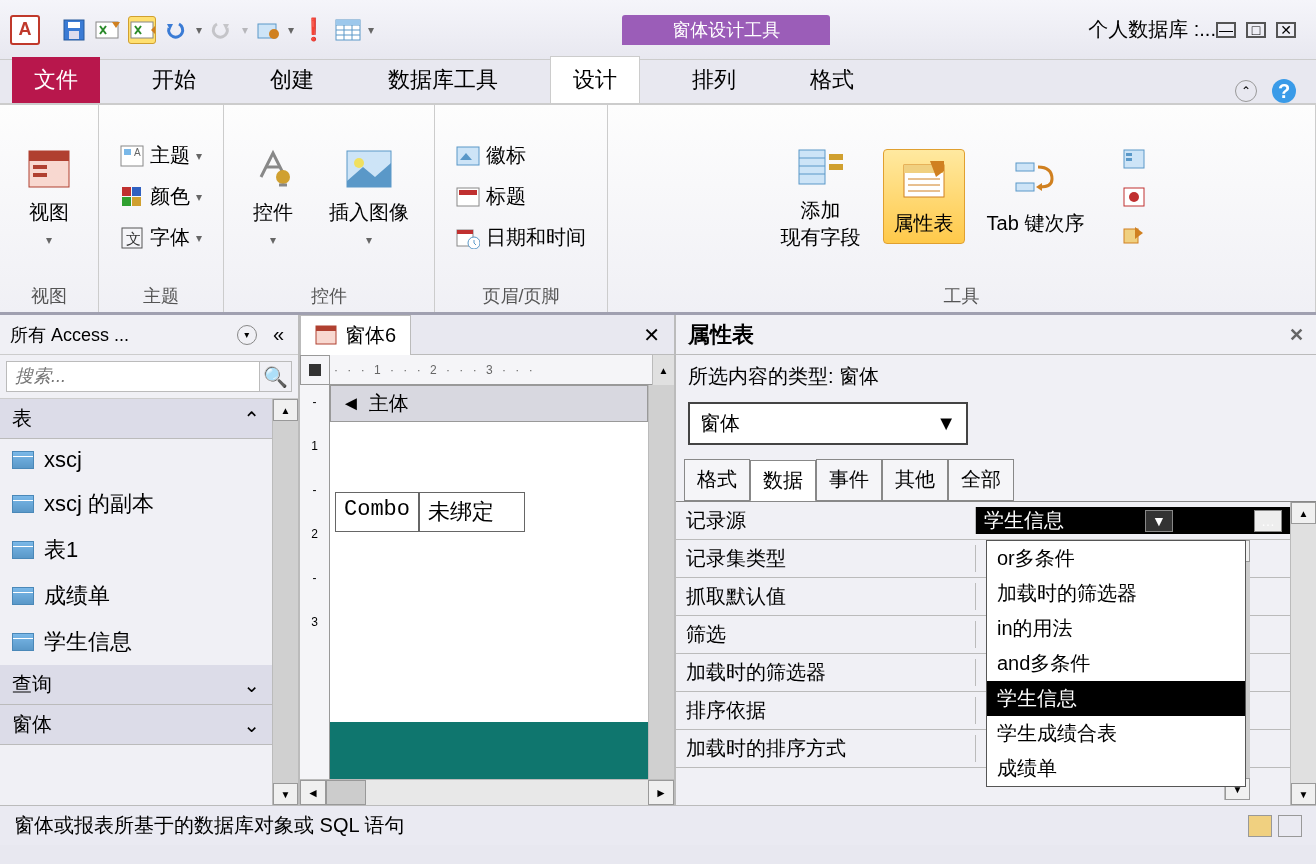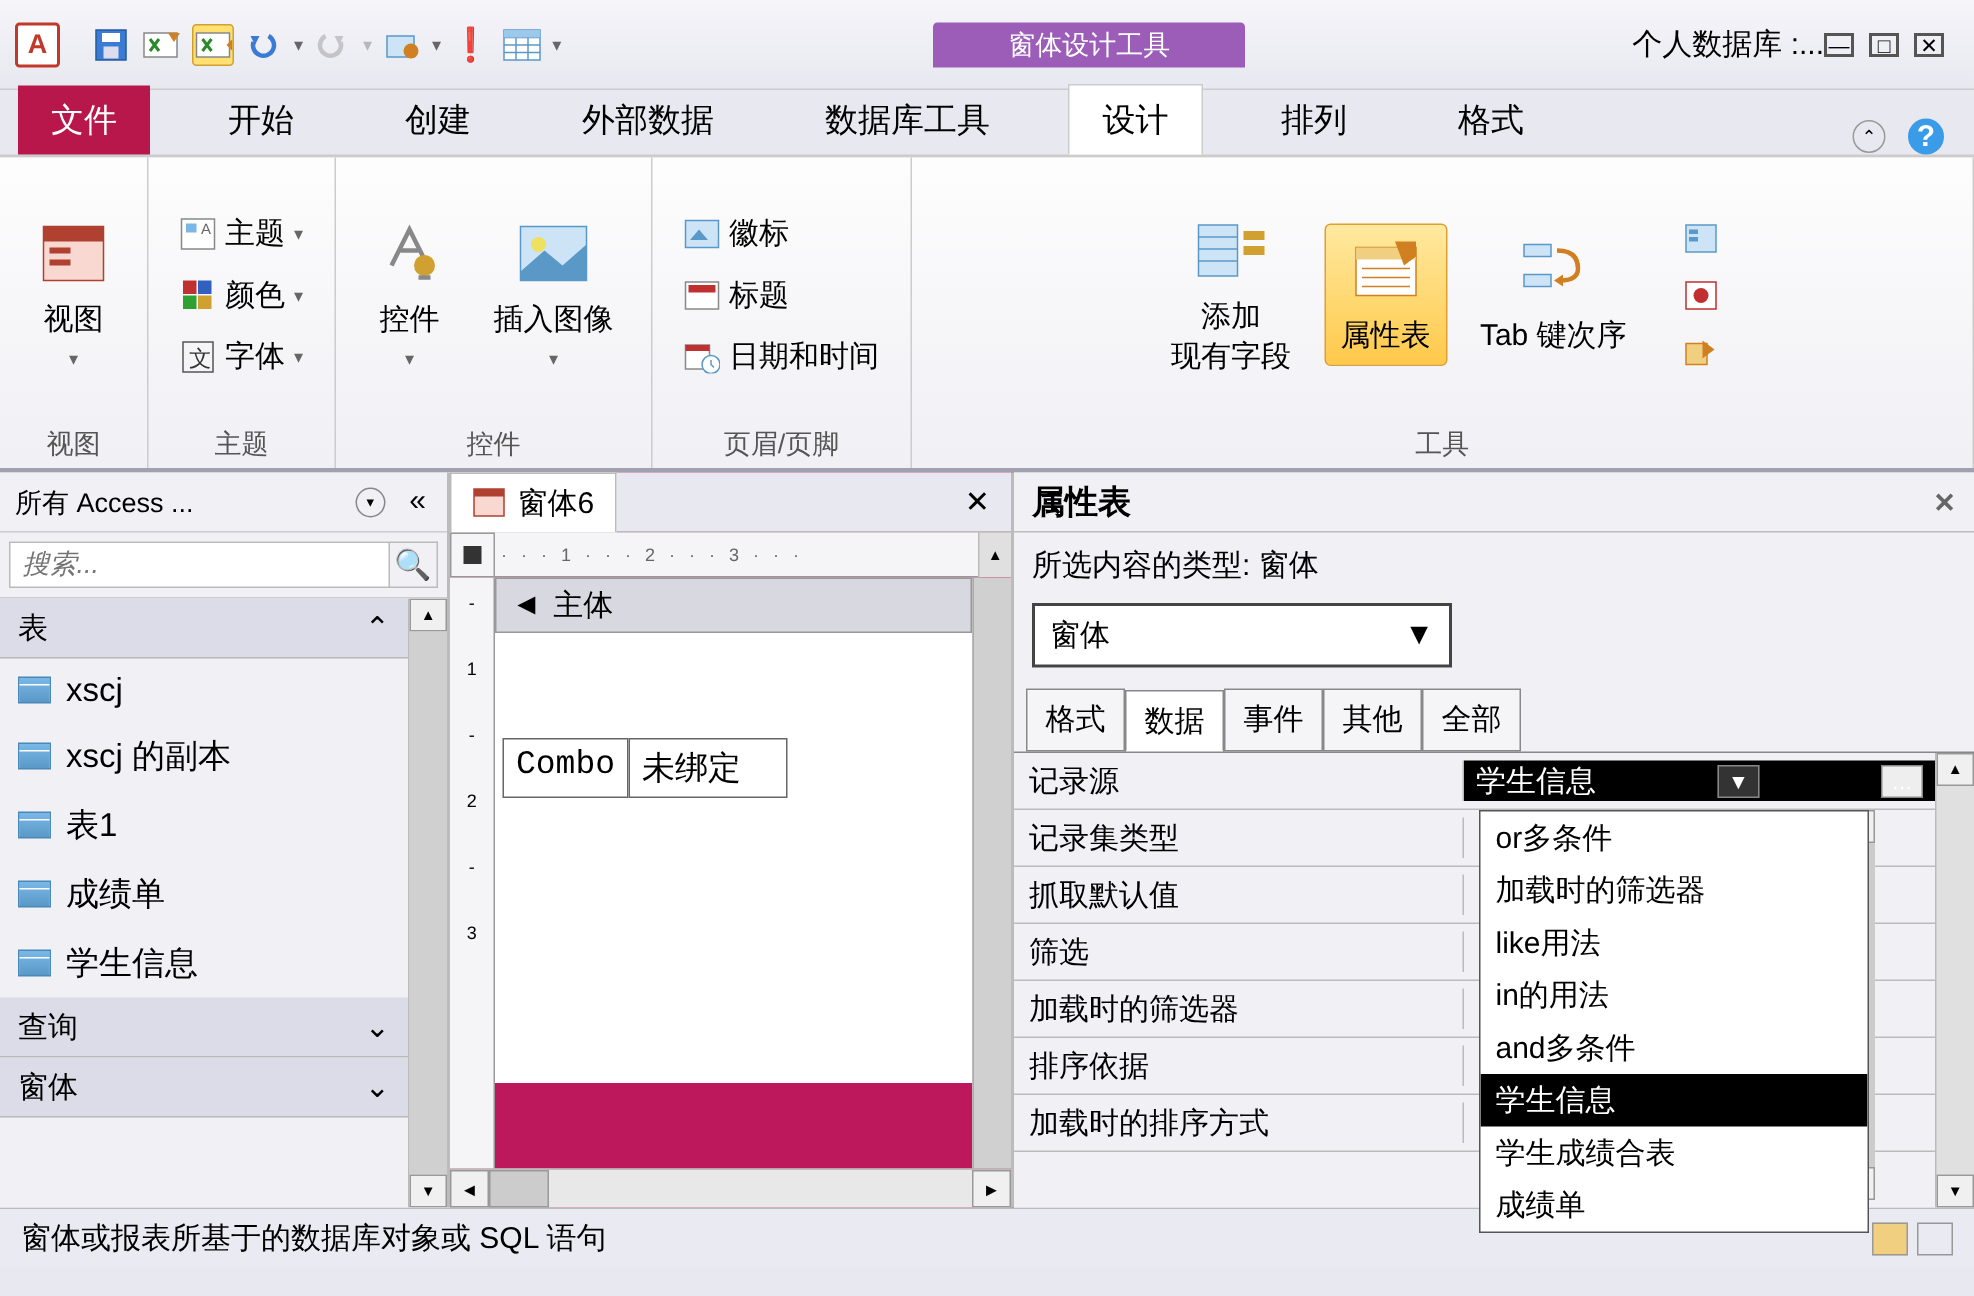--- a/index.html
+++ b/index.html
@@ -50,21 +50,21 @@
 .nav-search input { flex: 1; border: 1px solid #bbb; padding: 4px 8px; font-size: 18px; font-style: italic; }
 .nav-search-btn { width: 32px; display: flex; align-items: center; justify-content: center; color: #3a7bd5; cursor: pointer; border: 1px solid #bbb; border-left: none; }
 .nav-section { background: #dcdce8; padding: 6px 12px; font-size: 20px; display: flex; align-items: center; cursor: pointer; border-bottom: 1px solid #bbb; }
 .nav-section .chevron { margin-left: auto; }
 .nav-items { overflow-y: auto; }
 .nav-item { display: flex; align-items: center; gap: 10px; padding: 8px 12px; font-size: 22px; cursor: pointer; }
 .table-icon { width: 22px; height: 18px; background: linear-gradient(#7ab8e8, #5a98c8); border: 1px solid #4a88b8; position: relative; }
 .table-icon:before { content:''; position:absolute; top:4px; left:0; right:0; height:1px; background:#fff; }
 
 
-.design-area { flex: 1; display: flex; flex-direction: column; background: #be185d; border-right: 2px solid #bbb; position: relative; justify-content: space-between; }
+.design-area { flex: 1; display: flex; flex-direction: column; background: #0f766e; border-right: 2px solid #bbb; position: relative; justify-content: space-between; }
 .design-tab-bar { height: 40px; background: #e8e8f0; display: flex; align-items: center; border-bottom: 1px solid #bbb; }
 .design-tab { background: #fff; padding: 6px 14px; display: flex; align-items: center; gap: 8px; border: 1px solid #bbb; border-bottom: none; font-size: 20px; }
 .form-design-body { flex: 1; display: flex; overflow: hidden; position: relative; }
 .ruler-corner { width: 30px; height: 30px; border: 1px solid #999; background: #f5f5f8; display:flex; align-items:center; justify-content:center;}
 .ruler-h { height: 30px; background: #f5f5f8; border-bottom: 1px solid #999; font-size: 12px; color: #666; display:flex; align-items:center; padding-left:4px; letter-spacing: 3px; white-space:nowrap; overflow:hidden;}
 .ruler-v { width: 30px; background: #f5f5f8; border-right: 1px solid #999; display:flex; flex-direction:column; align-items:center; font-size:12px; gap:30px; padding-top:10px;}
 .section-header { background: #d8d8e0; border: 1px solid #999; padding: 4px 10px; font-size: 20px; display: flex; align-items: center; gap: 8px; }
 .design-grid { background: #fff; height: 300px; position: relative; }
 .control-combo { position: absolute; top: 70px; left: 5px; display: flex; }
 .control-combo .lbl { border: 1px solid #666; padding: 4px 8px; font-family: "Courier New", monospace; font-size: 22px; background:#fff;}
@@ -176,21 +176,20 @@
       <div class="win-btn">□</div>
       <div class="win-btn">✕</div>
     </div>
   </div>
 </div>
 
 <div class="ribbon-tabs">
   <div class="ribbon-tab file">文件</div>
   <div class="ribbon-tab">开始</div>
   <div class="ribbon-tab">创建</div>
-  <div class="ribbon-tab">外部数据</div>
   <div class="ribbon-tab">数据库工具</div>
   <div class="ribbon-tab active">设计</div>
   <div class="ribbon-tab">排列</div>
   <div class="ribbon-tab">格式</div>
   <div class="ribbon-tabs-right">
     <span class="ic" style="border:1px solid #999; border-radius:50%; width:22px; height:22px; font-size:12px;">⌃</span>
     <span class="ic" style="background:#3a9be8; color:#fff; border-radius:50%; width:24px; height:24px; font-weight:bold;">?</span>
   </div>
 </div>
 
@@ -563,21 +562,20 @@
           <div class="prop-row">
             <div class="k">加载时的排序方式</div>
             <div class="v">
               <span></span>
             </div>
           </div>
         </div>
       <div class="prop-dropdown" id="prop-dropdown">
           <div class="opt">or多条件</div>
           <div class="opt">加载时的筛选器</div>
-          <div class="opt">like用法</div>
           <div class="opt">in的用法</div>
           <div class="opt">and多条件</div>
           <div class="opt sel">学生信息</div>
           <div class="opt">学生成绩合表</div>
           <div class="opt">成绩单</div>
         </div>
       <div class="vscroll" style="position:absolute; left:548px; top:38px; height:260px;">
           <div class="sb">▲</div>
           <div style="flex:1; background:#ccc;"></div>
           <div class="sb">▼</div>

